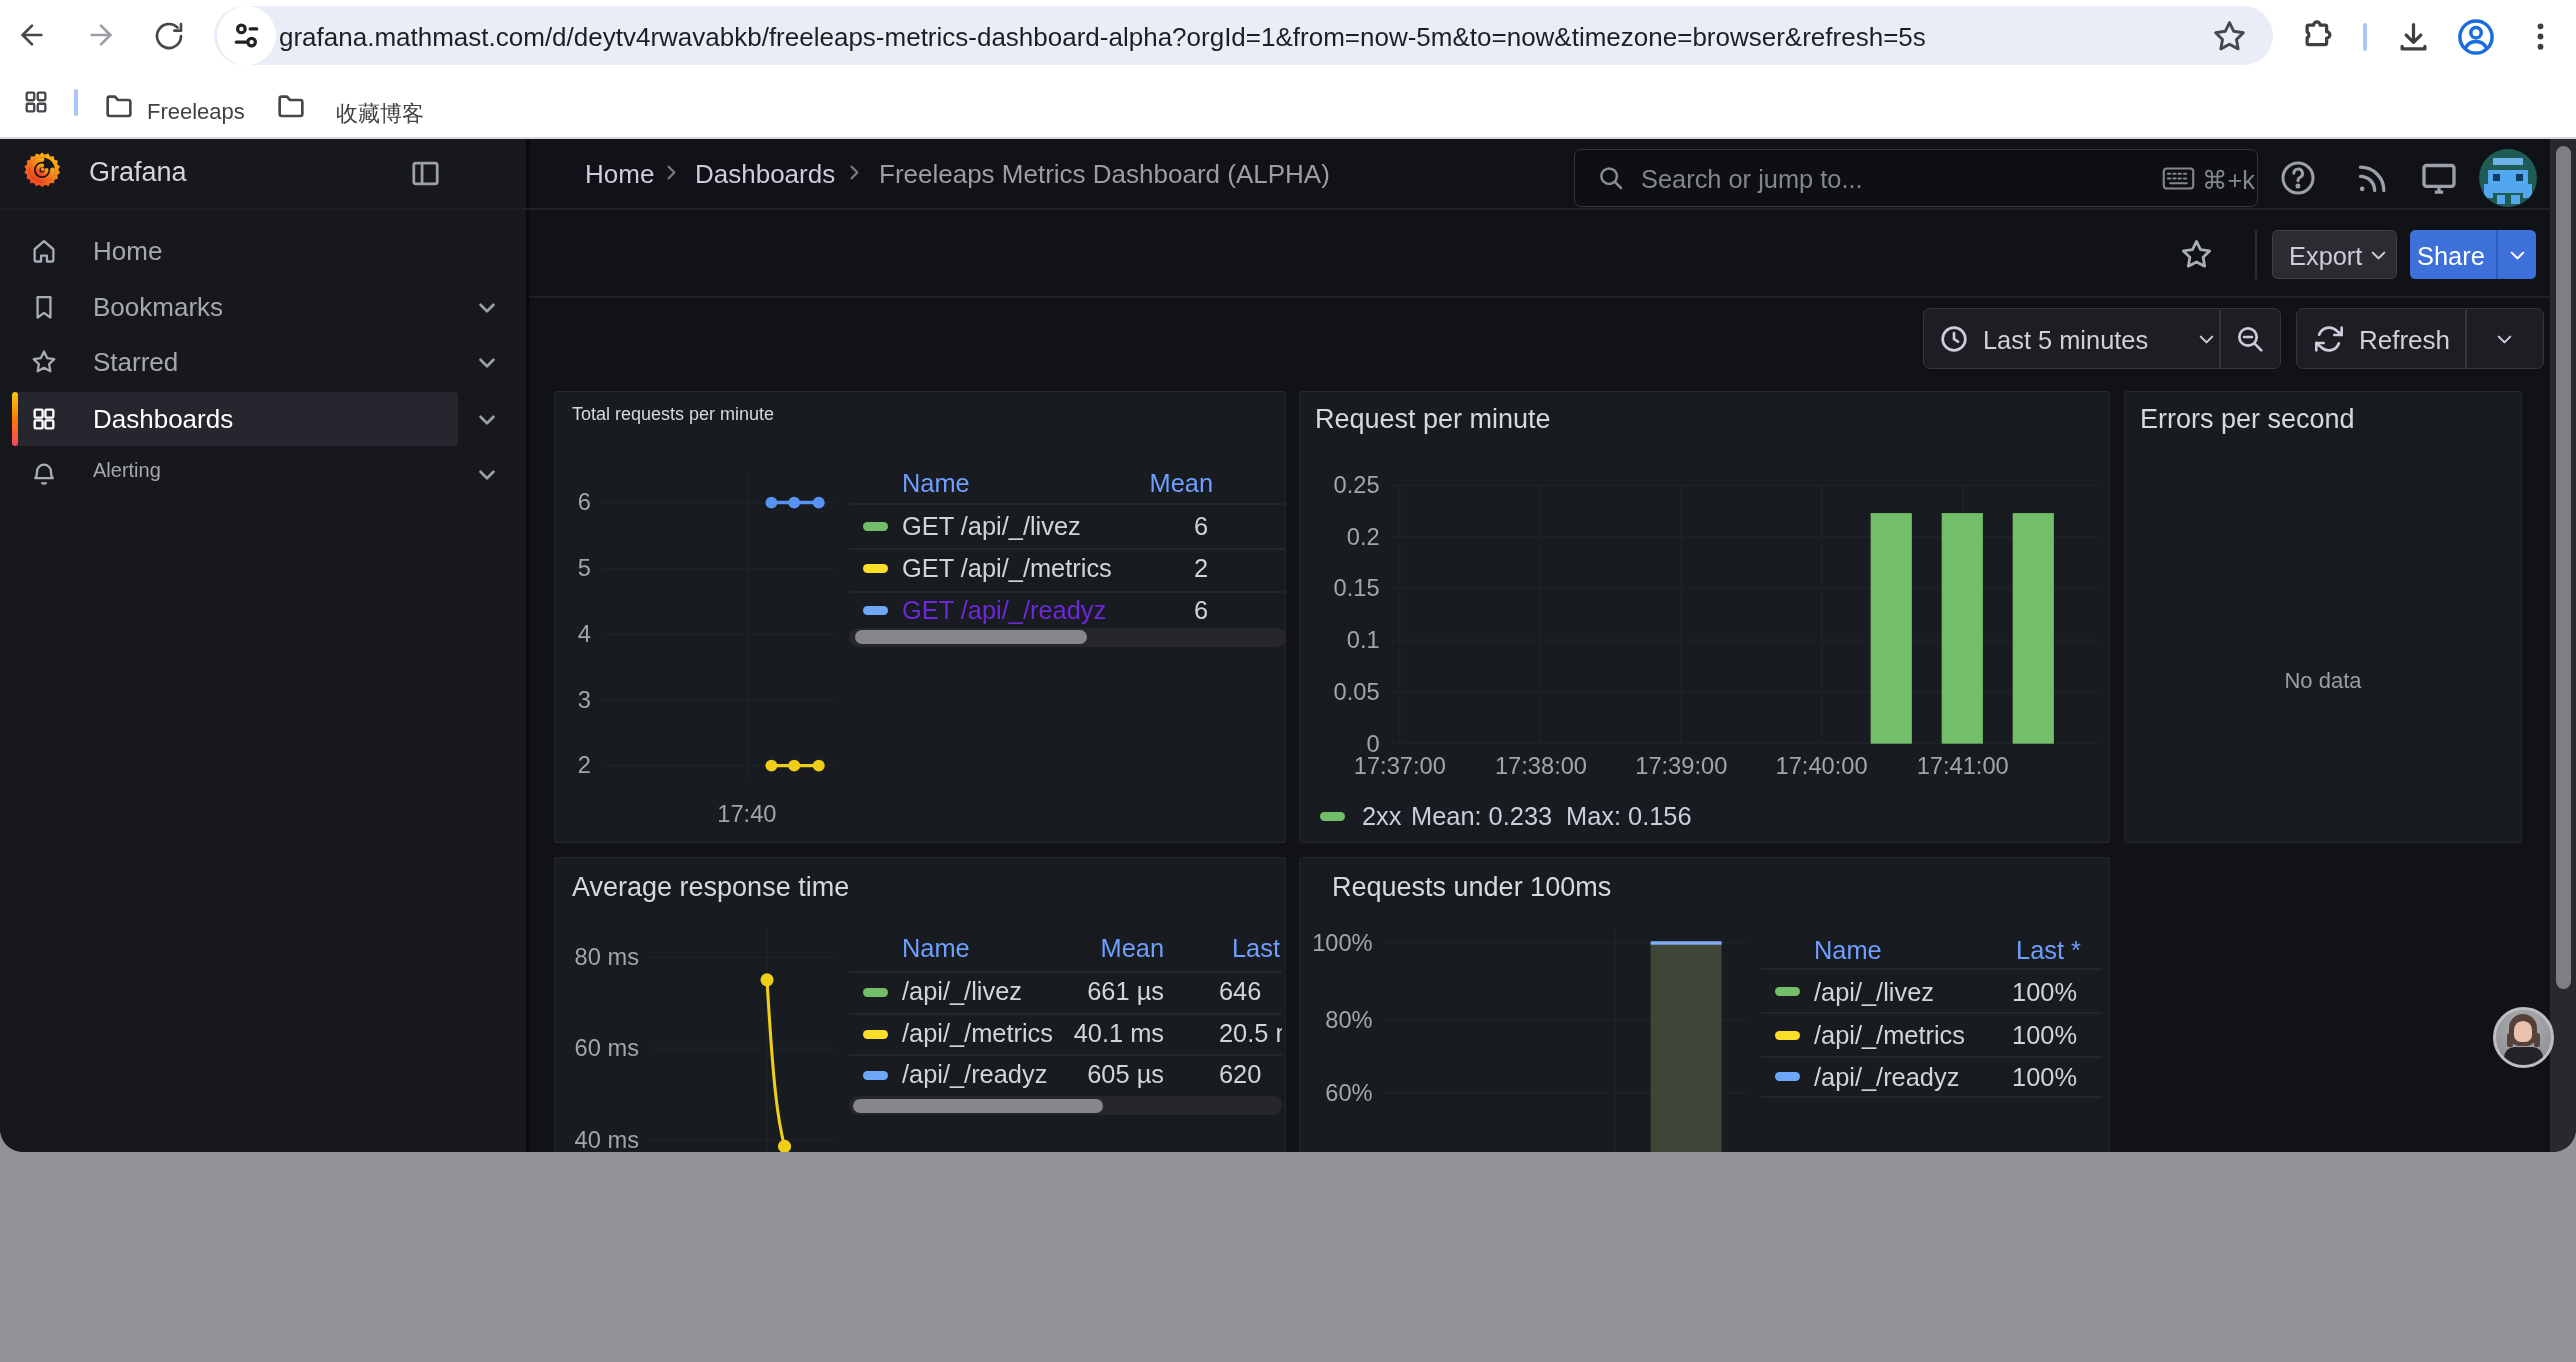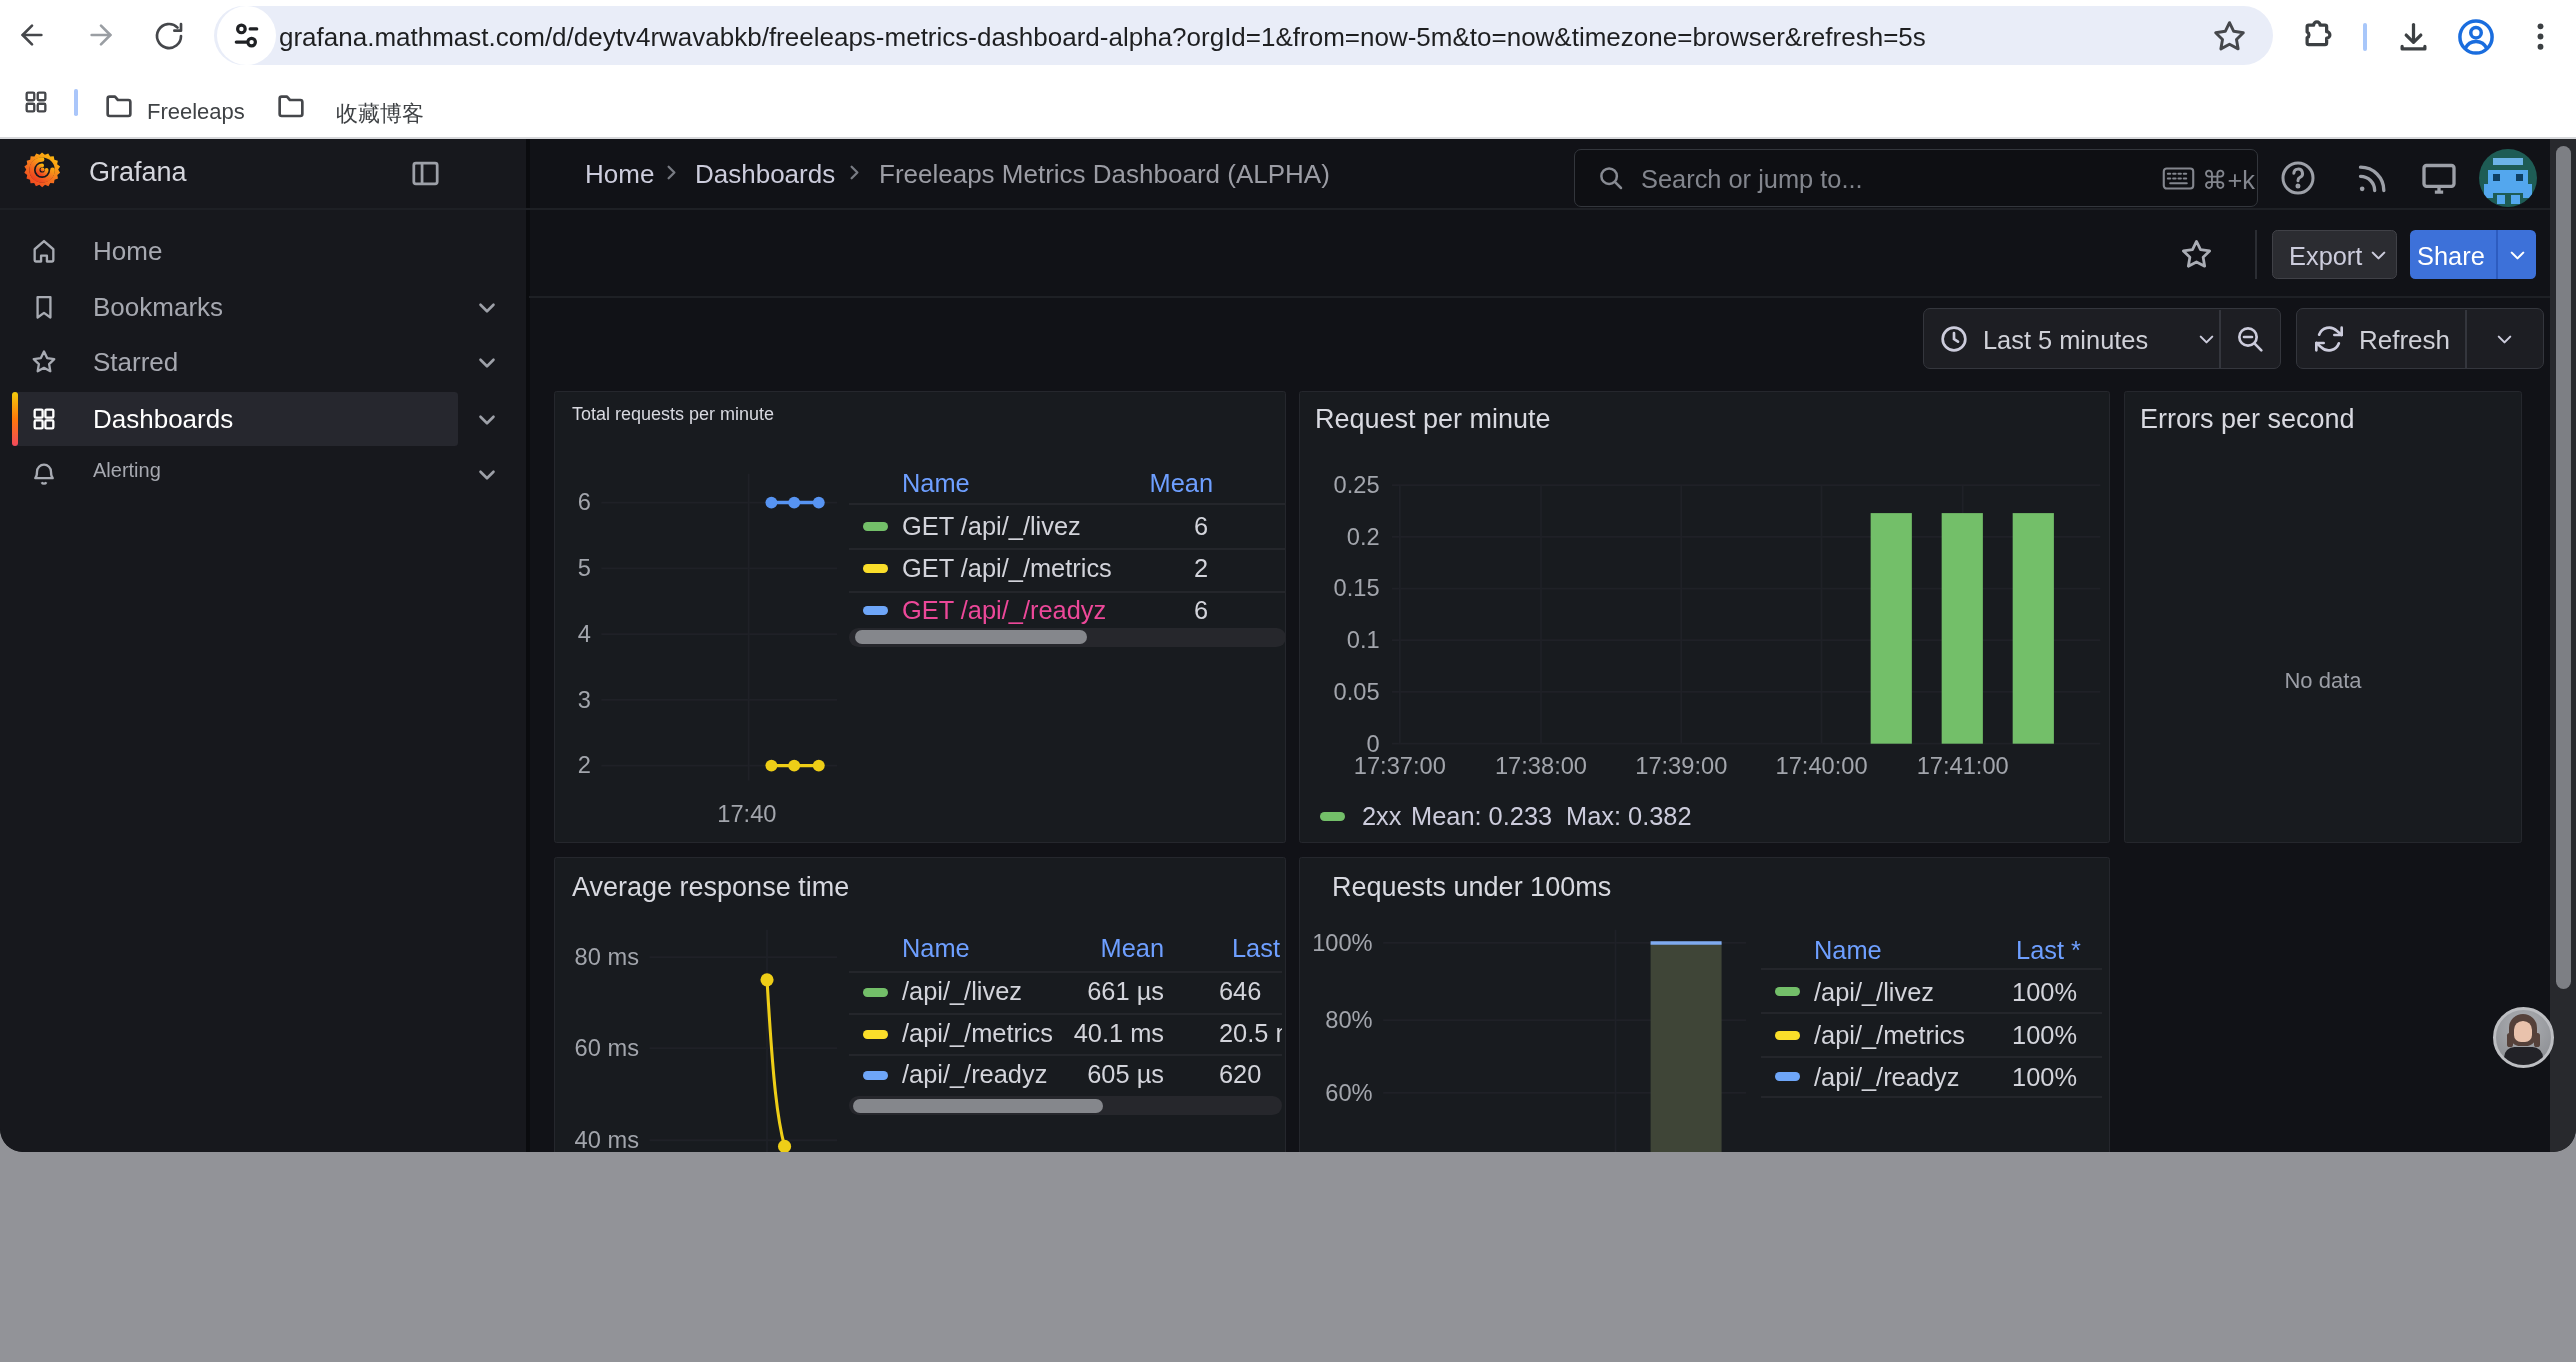--- a/index.html
+++ b/index.html
@@ -281,21 +281,21 @@
   <div class="abs" style="left:849px;top:503px;width:437px;height:1.8px;background:#24262b;"></div>
   <div class="abs" style="left:849px;top:548px;width:437px;height:1.8px;background:#24262b;"></div>
   <div class="abs" style="left:849px;top:591px;width:437px;height:1.8px;background:#24262b;"></div>
   <div class="abs" style="left:863px;top:522px;width:25.4px;height:8.8px;border-radius:4.4px;background:#73bf69;"></div>
   <div class="abs txt" style="left:902px;top:512px;font-size:25.4px;color:#d3d4db;">GET /api/_/livez</div>
   <div class="abs txt" style="left:1208px;top:512px;font-size:25.4px;color:#d3d4db;transform:translateX(-100%);">6</div>
   <div class="abs" style="left:863px;top:564px;width:25.4px;height:8.8px;border-radius:4.4px;background:#fade2a;"></div>
   <div class="abs txt" style="left:902px;top:554px;font-size:25.4px;color:#d3d4db;">GET /api/_/metrics</div>
   <div class="abs txt" style="left:1208px;top:554px;font-size:25.4px;color:#d3d4db;transform:translateX(-100%);">2</div>
   <div class="abs" style="left:863px;top:606px;width:25.4px;height:8.8px;border-radius:4.4px;background:#6ea6f8;"></div>
-  <div class="abs txt" style="left:902px;top:596px;font-size:25.4px;color:#ec4899;">GET /api/_/readyz</div>
+  <div class="abs txt" style="left:902px;top:596px;font-size:25.4px;color:#6d28d9;">GET /api/_/readyz</div>
   <div class="abs txt" style="left:1208px;top:596px;font-size:25.4px;color:#d3d4db;transform:translateX(-100%);">6</div>
   <div class="abs" style="left:849px;top:628px;width:437px;height:19px;border-radius:9.6px;background:#26272c;"></div>
   <div class="abs" style="left:855px;top:630px;width:232px;height:14px;border-radius:7px;background:#85878c;"></div>
 
   <div class="abs" style="left:1299px;top:391px;width:811px;height:452px;background:#181b1f;border:1.8px solid #25272d;border-radius:2.6px;"></div>
   <div class="abs txt" style="left:1315px;top:404px;font-size:27px;color:#d8d9e0;font-weight:500;">Request per minute</div>
   <svg class="abs" style="left:1299px;top:391px" width="811" height="452" viewBox="0 0 925 515">
     <g stroke="#1f2127" stroke-width="2">
       <line x1="106" y1="107" x2="914" y2="107"></line>
       <line x1="106" y1="166" x2="914" y2="166"></line>
@@ -324,21 +324,21 @@
     </g>
     <g fill="#73bf69">
       <rect x="652" y="139" width="47" height="263"></rect>
       <rect x="733" y="139" width="47" height="263"></rect>
       <rect x="814" y="139" width="47" height="263"></rect>
     </g>
   </svg>
   <div class="abs" style="left:1320px;top:812px;width:25.4px;height:8.8px;border-radius:4.4px;background:#73bf69;"></div>
   <div class="abs txt" style="left:1362px;top:802px;font-size:25.4px;color:#ccccdc;">2xx</div>
   <div class="abs txt" style="left:1411px;top:802px;font-size:25.4px;color:#ccccdc;">Mean: 0.233</div>
-  <div class="abs txt" style="left:1566px;top:802px;font-size:25.4px;color:#ccccdc;">Max: 0.382</div>
+  <div class="abs txt" style="left:1566px;top:802px;font-size:25.4px;color:#ccccdc;">Max: 0.156</div>
 
   <div class="abs" style="left:2124px;top:391px;width:398px;height:452px;background:#181b1f;border:1.8px solid #25272d;border-radius:2.6px;"></div>
   <div class="abs txt" style="left:2140px;top:404px;font-size:27px;color:#d8d9e0;font-weight:500;">Errors per second</div>
   <div class="abs txt" style="left:2323px;top:628px;font-size:22px;color:#9b9ea6;transform:translateX(-50%);margin-top:40px;">No data</div>
 
   <div class="abs" style="left:554px;top:857px;width:732px;height:499px;background:#181b1f;border:1.8px solid #25272d;border-radius:2.6px;"></div>
   <div class="abs txt" style="left:572px;top:872px;font-size:27px;color:#d8d9e0;font-weight:500;">Average response time</div>
   <svg class="abs" style="left:554px;top:857px" width="732" height="499" viewBox="0 0 835 569">
     <g stroke="#1f2127" stroke-width="2">
       <line x1="109" y1="114" x2="323" y2="114"></line>

